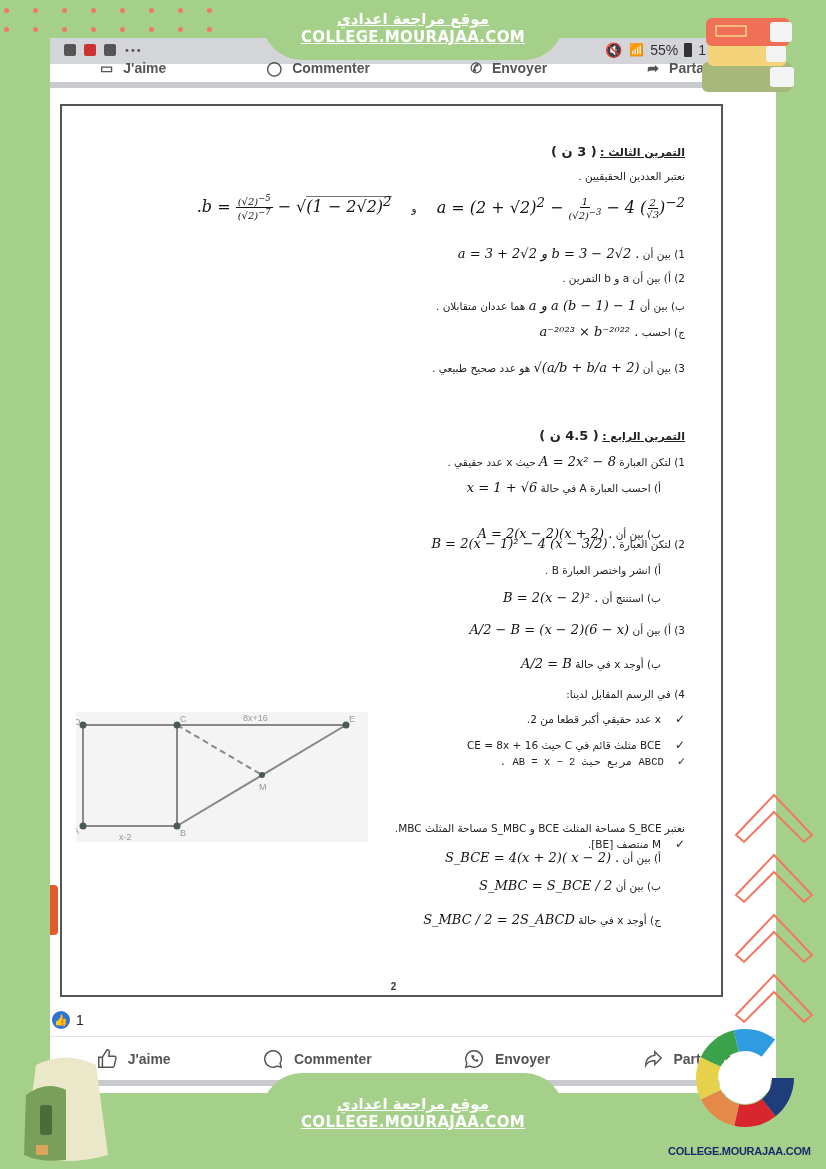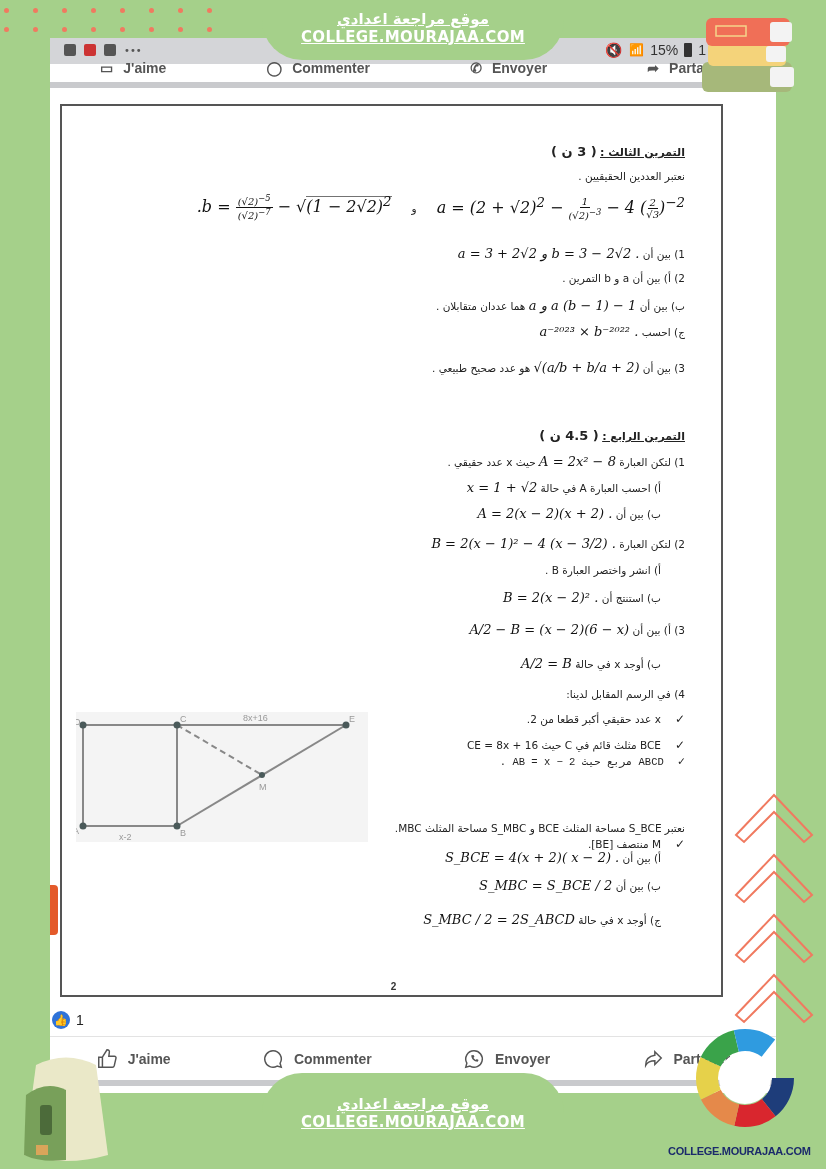--- a/index.html
+++ b/index.html
@@ -72,21 +72,21 @@
   <div class="abs statusbar">
     <div class="abs sb-icons-left">
       <span class="sb-ico"></span>
       <span class="sb-ico" style="background:#c33"></span>
       <span class="sb-ico"></span>
       <span style="font-size:10px;color:#555">•••</span>
     </div>
     <div class="abs sb-right">
       <span>🔇</span>
       <span style="font-size:12px">📶</span>
-      <span>15%</span>
+      <span>55%</span>
       <span class="batt"></span>
       <span>1</span>
     </div>
   </div>
 
   <div class="abs actionbar top-actions" style="top:22px; height:18px; align-items:flex-start;">
     <div class="act">
         <span>▭</span>
         <span>J'aime</span>
       </div>
@@ -153,23 +153,23 @@
       <span class="title">التمرين الرابع :</span>
       <span class="sm" style="font-weight:bold">( 4.5 ن )</span>
     </div>
     <div class="line rtl" style="top:348px;">
       <span>1) لتكن العبارة</span>
       <span class="math sm">A = 2x² − 8</span>
       <span>حيث x عدد حقيقي .</span>
     </div>
     <div class="line rtl" style="top:374px; right:60px;">
       <span>أ) احسب العبارة A في حالة</span>
-      <span class="math sm">x = 1 + √2</span>
-    </div>
-    <div class="line rtl" style="top:400px; right:60px;margin-left:20px;">
+      <span class="math sm">x = 1 + √6</span>
+    </div>
+    <div class="line rtl" style="top:420px; right:60px;margin-left:20px;">
       <span>ب) بين أن</span>
       <span class="math sm">A = 2(x − 2)(x + 2) .</span>
     </div>
     <div class="line rtl" style="top:430px;">
       <span>2) لتكن العبارة</span>
       <span class="math sm">B = 2(x − 1)² − 4 (x − 3/2) .</span>
     </div>
     <div class="line rtl" style="top:458px; right:60px;">أ) انشر واختصر العبارة B .</div>
     <div class="line rtl" style="top:484px; right:60px;">
       <span>ب) استنتج أن</span>

